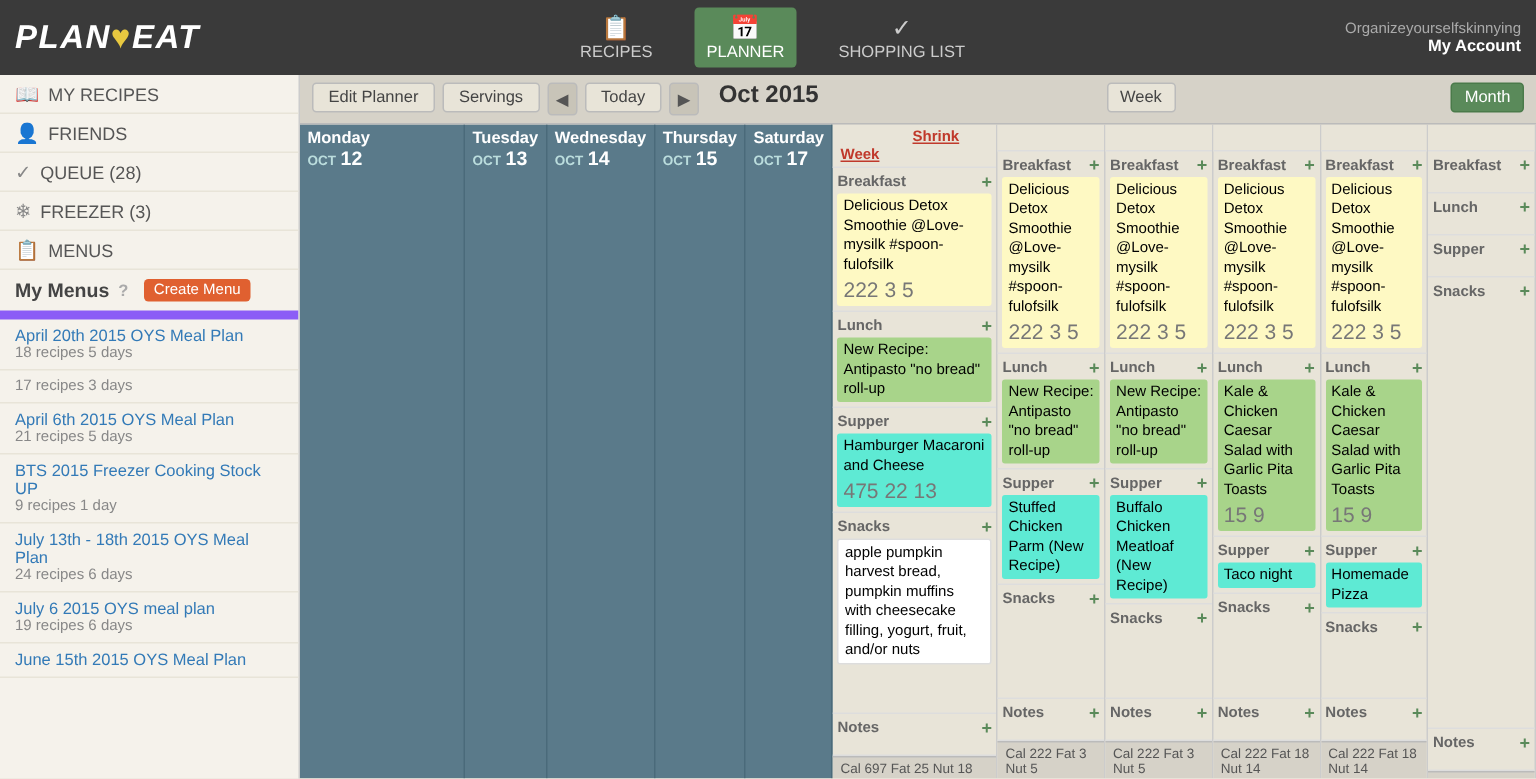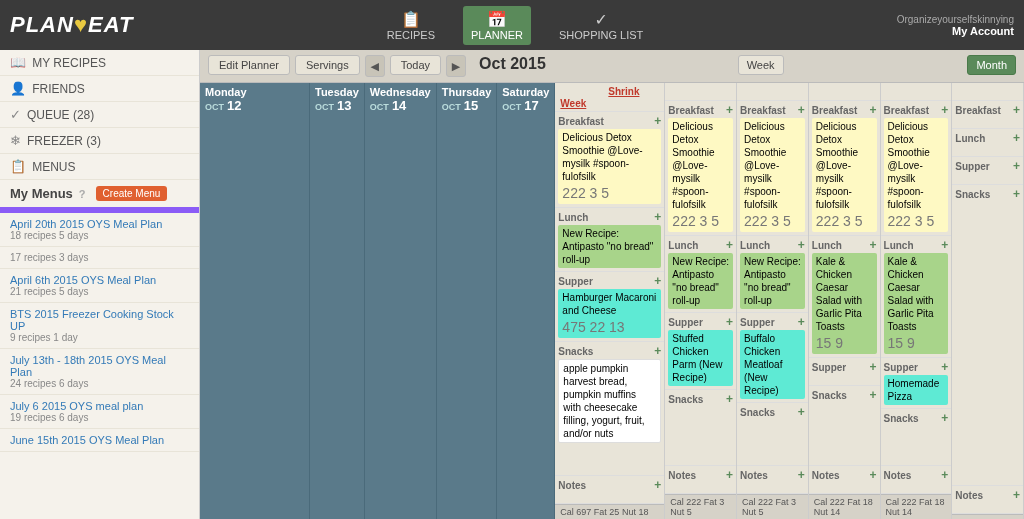--- a/index.html
+++ b/index.html
@@ -499,20 +499,21 @@
               <span>Lunch</span>
               <span class="add-btn">+</span>
             </div>
           <div class="recipe-card green">Kale &amp; Chicken Caesar Salad with Garlic Pita Toasts<div class="recipe-meta">15  9</div></div>
         </div>
         <div class="meal-section">
           <div class="meal-label">
               <span>Supper</span>
               <span class="add-btn">+</span>
             </div>
+          <div class="recipe-card blue">Taco night</div>
         </div>
         <div class="meal-section" style="flex:1;">
           <div class="meal-label">
               <span>Snacks</span>
               <span class="add-btn">+</span>
             </div>
         </div>
         <div class="meal-section">
           <div class="meal-label">
               <span>Notes</span>

